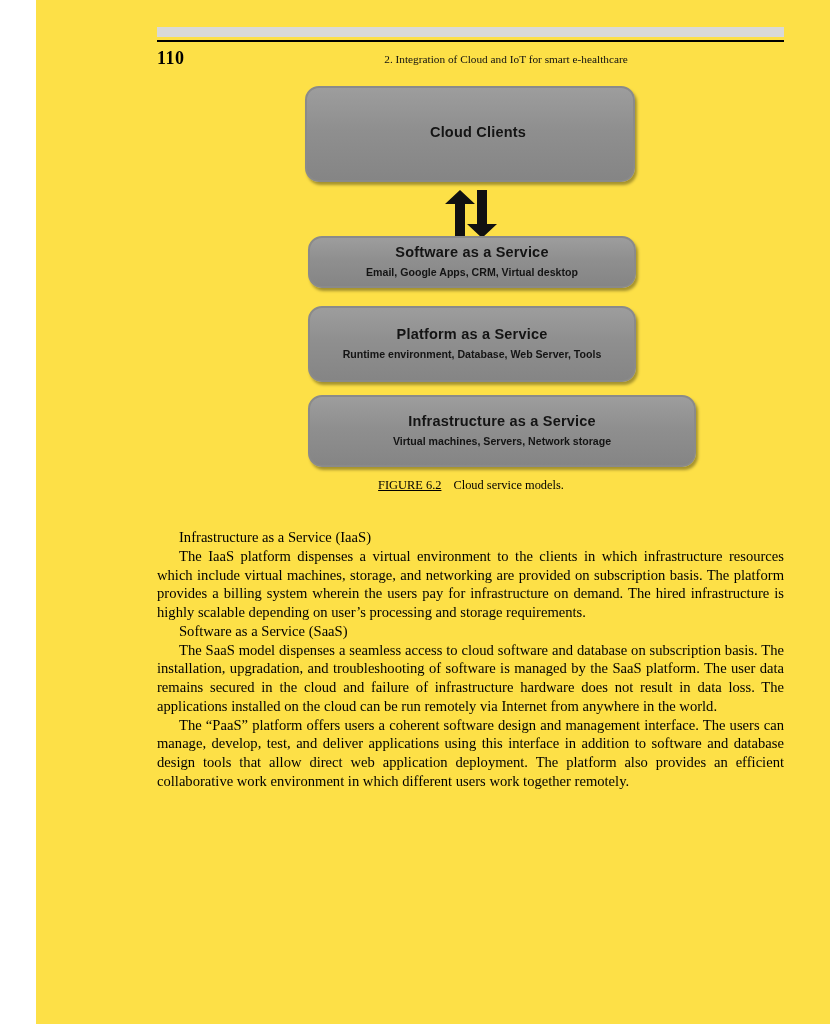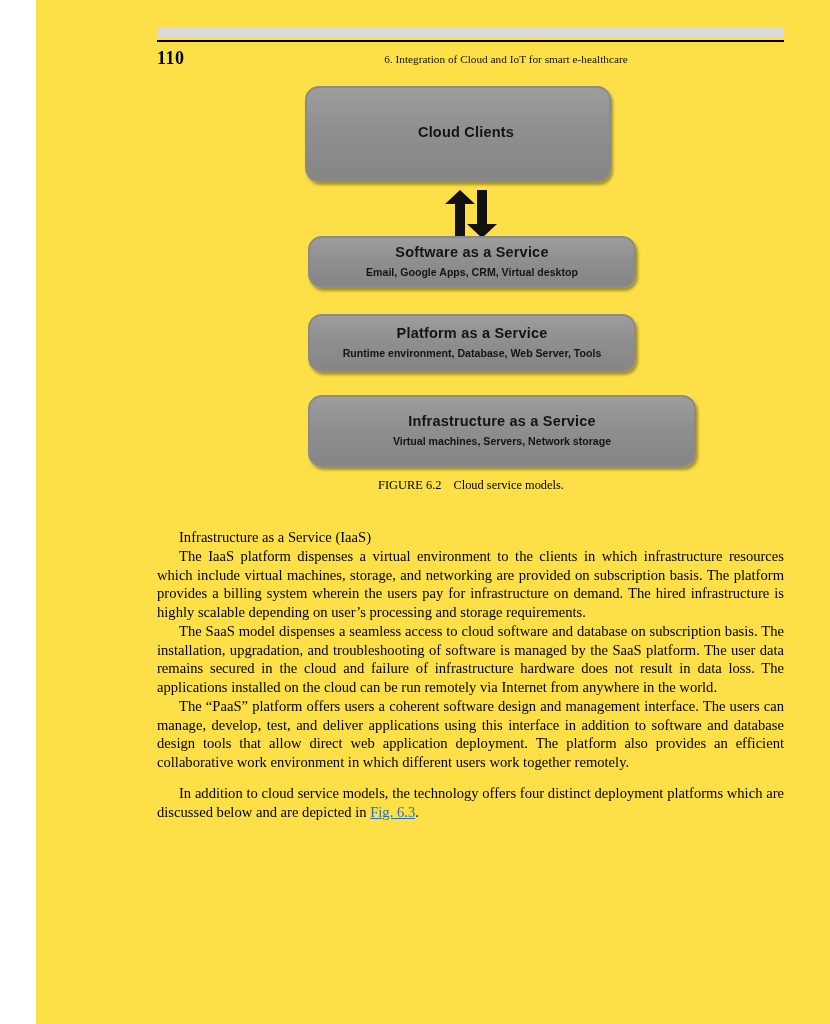--- a/index.html
+++ b/index.html
@@ -86,62 +86,63 @@
   }
   .svc-sub {
     font-size: 10.6px;
     font-weight: bold;
     line-height: 1.45;
   }
   .box-clients {
     position: absolute;
     left: 5px;
     top: 0px;
-    width: 306px;
+    width: 330px;
     height: 96px;
     padding-left: 16px;
   }
   .arrows {
     position: absolute;
     left: 135px;
     top: 104px;
     width: 70px;
     height: 48px;
   }
   .box-saas {
     position: absolute;
     left: 8px;
     top: 150px;
     width: 328px;
     height: 52px;
   }
   .box-paas {
     position: absolute;
     left: 8px;
-    top: 228px;
+    top: 220px;
     width: 328px;
-    height: 58px;
+    height: 76px;
   }
   .box-iaas {
     position: absolute;
     left: 8px;
     top: 309px;
     width: 388px;
     height: 72px;
   }
   .fig-caption {
     position: absolute;
     left: 0px;
     top: 392px;
     width: 342px;
     text-align: center;
     font-size: 12.4px;
   }
   .fig-caption .fig-label {
     font-weight: normal;
+    text-decoration: underline;
   }
   .fig-caption .fig-text {
     margin-left: 12px;
   }
 
   
   .body-col {
     position: absolute;
     left: 121px;
     top: 528px;
@@ -164,21 +165,21 @@
 </style>
 </head>
 <body>
 
 <div class="page">
 
   <div class="top-rule"></div>
   <div class="top-rule-line"></div>
 
   <div class="folio">110</div>
-  <div class="running-head">6.  Integration of Cloud and IoT for smart e-healthcare</div>
+  <div class="running-head">2.  Integration of Cloud and IoT for smart e-healthcare</div>
 
   <div class="figure">
 
     <div class="svc-box box-clients">
       <div class="svc-title">Cloud Clients</div>
     </div>
 
     <div class="arrows">
       <svg width="70" height="48" viewBox="0 0 70 48" aria-hidden="true">
         <g fill="#111111">
@@ -204,18 +205,18 @@
     </div>
 
     <div class="fig-caption">
       <span class="fig-label">FIGURE 6.2</span><span class="fig-text">Cloud service models.</span>
     </div>
   </div>
 
   <div class="body-col">
     <p>Infrastructure as a Service (IaaS)</p>
     <p>The IaaS platform dispenses a virtual environment to the clients in which infrastructure resources which include virtual machines, storage, and networking are provided on subscription basis. The platform provides a billing system wherein the users pay for infrastructure on demand. The hired infrastructure is highly scalable depending on user’s processing and storage requirements.</p>
+    <p>Software as a Service (SaaS)</p>
     <p>The SaaS model dispenses a seamless access to cloud software and database on subscription basis. The installation, upgradation, and troubleshooting of software is managed by the SaaS platform. The user data remains secured in the cloud and failure of infrastructure hardware does not result in data loss. The applications installed on the cloud can be run remotely via Internet from anywhere in the world.</p>
     <p>The “PaaS” platform offers users a coherent software design and management interface. The users can manage, develop, test, and deliver applications using this interface in addition to software and database design tools that allow direct web application deployment. The platform also provides an efficient collaborative work environment in which different users work together remotely.</p>
-    <p class="gap"><span>In addition to cloud service models, the technology offers four distinct deployment platforms which are discussed below and are depicted in </span><a class="link" href="#">Fig. 6.3</a><span>.</span></p>
   </div>
 
 </div>
 
 </body></html>

